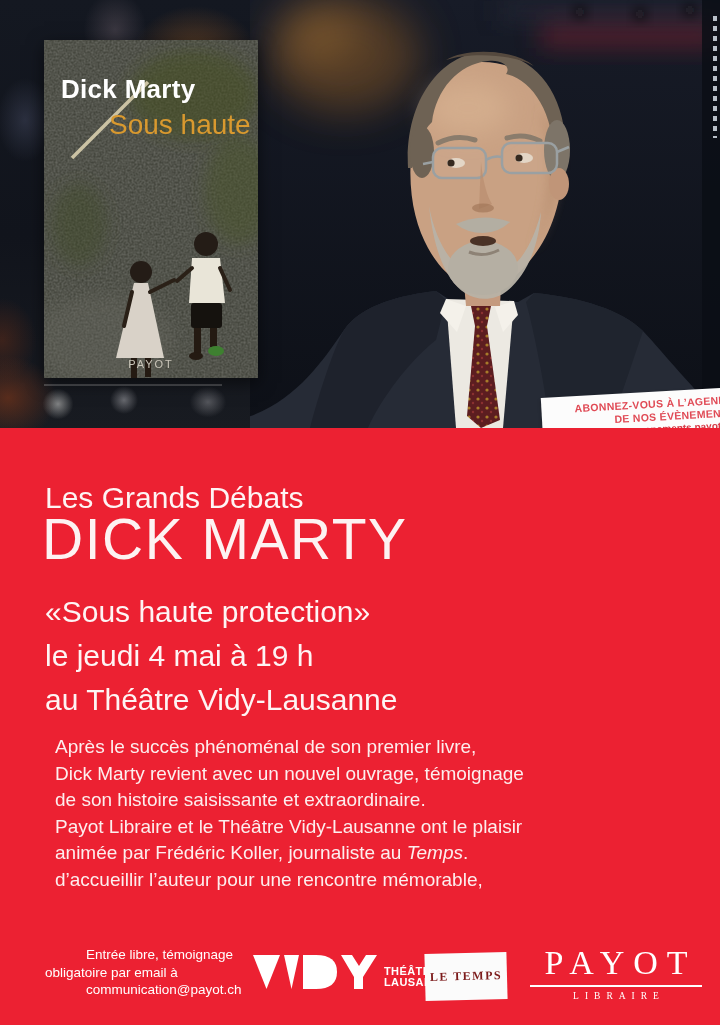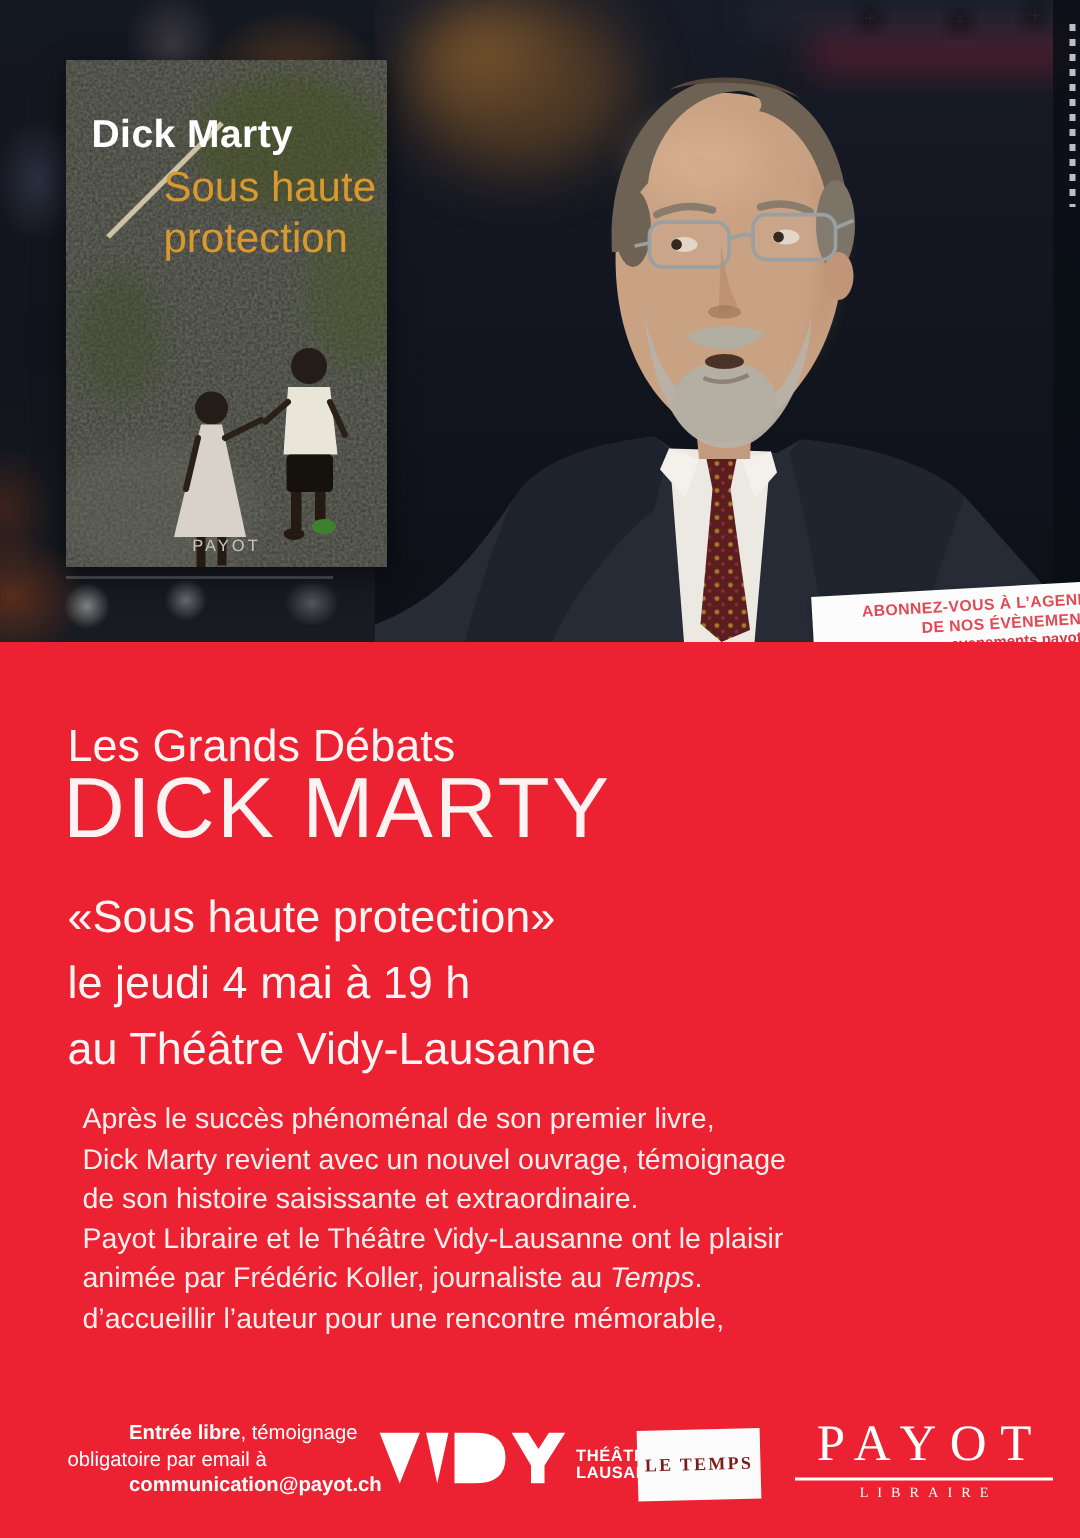--- a/index.html
+++ b/index.html
@@ -45,21 +45,21 @@
 
   
   .red-section { position:absolute; left:0; top:428px; width:720px; height:597px; background:#ec2132; }
   .series  { position:absolute; left:45px; top:42px;  font-size:30px; color:#fef4f4;margin-top:11px; }
   .speaker { position:absolute; left:42px; top:78px;  font-size:57px; color:#fdf2f2; letter-spacing:1.5px; font-weight:400; }
   .sub3    { position:absolute; left:45px; top:162px; font-size:30px; color:#fef4f4; line-height:44px; }
   .para    { position:absolute; left:55px; top:306px; font-size:19px; color:#fdeeee; line-height:26.5px; }
   .para .it { font-style:italic; }
 
   .admission { position:absolute; left:45px; top:518px; font-size:13.5px; color:#ffffff; line-height:17.5px; }
-  .admission b { font-weight:700;padding-left:41px; }
+  .admission b { font-weight:400;padding-left:41px; }
 
   
   .logo-vidy { position:absolute; left:253px; top:527px; display:flex; align-items:flex-end; gap:7px; }
   .vidy-sub { color:#fff; font-weight:700; font-size:11px; line-height:10.5px; letter-spacing:.4px; padding-bottom:2px; }
   .logo-letemps { position:absolute; left:425px; top:525px; width:82px; height:47px; background:#fbfbfb;
     transform:rotate(-1.5deg); display:flex; align-items:center; justify-content:center; }
   .logo-letemps span { font-family:"Liberation Serif", serif; font-weight:700; font-size:12px; letter-spacing:1.5px; color:#7c1b1b; }
   .logo-payot { position:absolute; left:528px; top:516px; width:176px; text-align:center; color:#fff; }
   .logo-payot .payot-name { font-family:"Liberation Serif", serif; font-size:34px; letter-spacing:9px; text-indent:9px; }
   .logo-payot .payot-rule { height:2px; background:#fff; margin:3px 2px 4px 2px; }
@@ -189,21 +189,20 @@
         <line x1="176" y1="228" x2="186" y2="250" stroke="#2a2017" stroke-width="4" stroke-linecap="round"></line>
         <rect x="147" y="263" width="31" height="25" rx="3" fill="#15120e"></rect>
         <rect x="150" y="288" width="7" height="25" fill="#241a12"></rect>
         <rect x="166" y="288" width="7" height="19" fill="#241a12"></rect>
         <ellipse cx="172" cy="311" rx="8" ry="5" fill="#3e8030"></ellipse>
         <ellipse cx="152" cy="316" rx="7" ry="4" fill="#241a12"></ellipse>
       </svg>
       <div class="cover-author">Dick Marty</div>
       <div class="cover-title">
         <div>Sous haute</div>
-        <div>protection</div>
       </div>
       <div class="cover-publisher">PAYOT</div>
     </div>
   </div>
 
   <div class="ribbon">
     <div class="r1">ABONNEZ-VOUS À L’AGENDA</div>
     <div class="r1">DE NOS ÉVÈNEMENTS</div>
     <div class="r3">evenements.payot.ch</div>
   </div>

